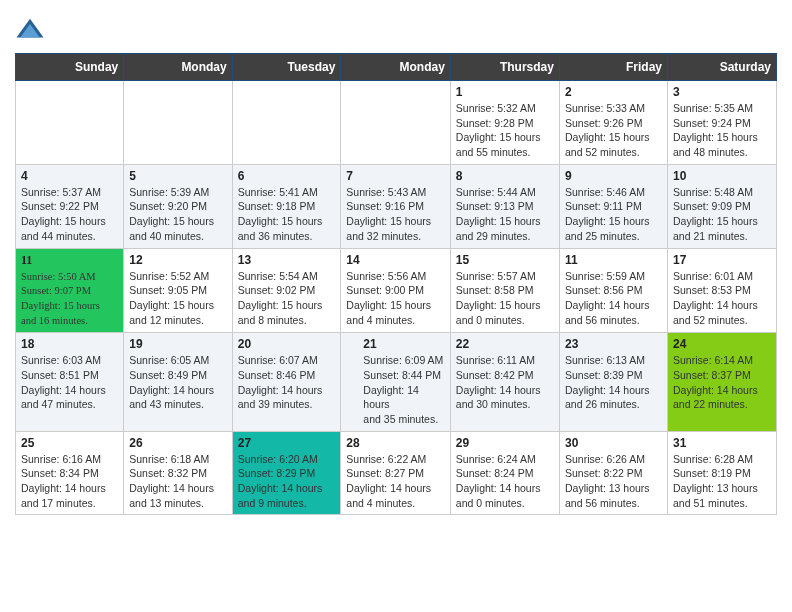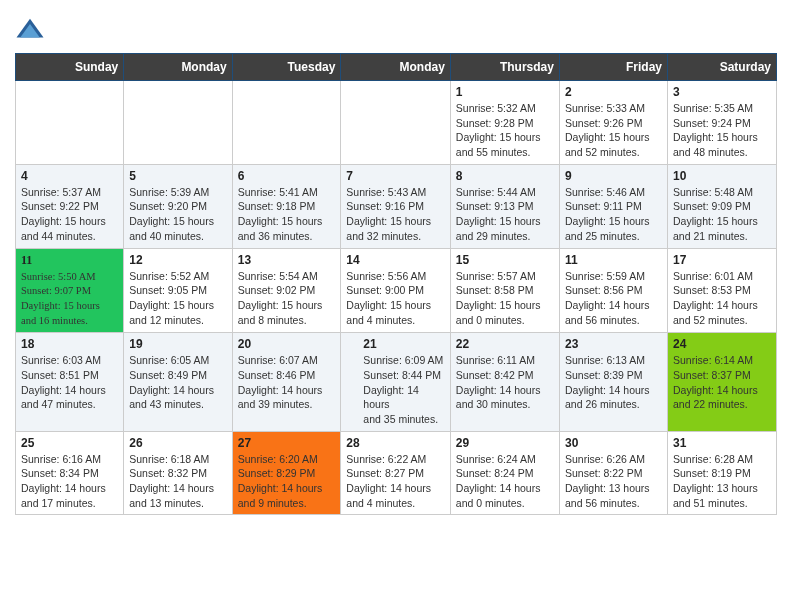--- a/index.html
+++ b/index.html
@@ -242,21 +242,21 @@
         </tr>
         <tr>
           <td style="background: rgb(255, 255, 255);">
             <span class="day-num">25</span>
             <div class="day-info">Sunrise: 6:16 AM<br>Sunset: 8:34 PM<br>Daylight: 14 hours<br>and 17 minutes.</div>
           </td>
           <td style="background: rgb(255, 255, 255);">
             <span class="day-num">26</span>
             <div class="day-info">Sunrise: 6:18 AM<br>Sunset: 8:32 PM<br>Daylight: 14 hours<br>and 13 minutes.</div>
           </td>
-          <td style="background: #f97316;">
+          <td style="background: #14b8a6;">
             <span class="day-num">27</span>
             <div class="day-info">Sunrise: 6:20 AM<br>Sunset: 8:29 PM<br>Daylight: 14 hours<br>and 9 minutes.</div>
           </td>
           <td style="background: rgb(255, 255, 255);">
             <span class="day-num">28</span>
             <div class="day-info">Sunrise: 6:22 AM<br>Sunset: 8:27 PM<br>Daylight: 14 hours<br>and 4 minutes.</div>
           </td>
           <td style="background: rgb(255, 255, 255);">
             <span class="day-num">29</span>
             <div class="day-info">Sunrise: 6:24 AM<br>Sunset: 8:24 PM<br>Daylight: 14 hours<br>and 0 minutes.</div>

